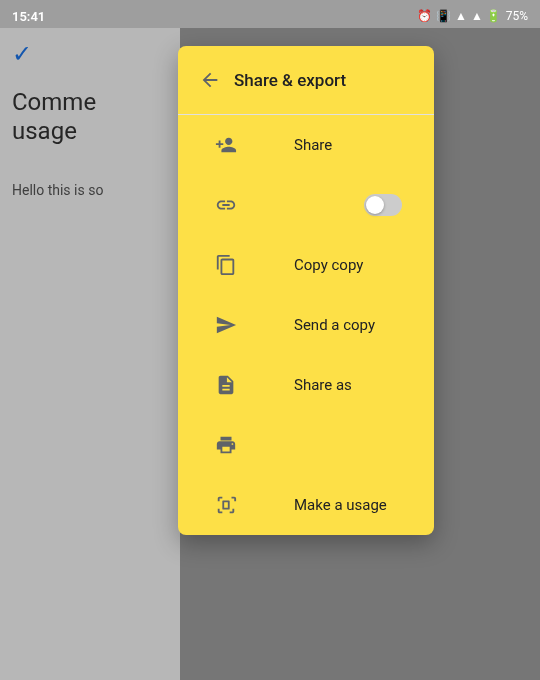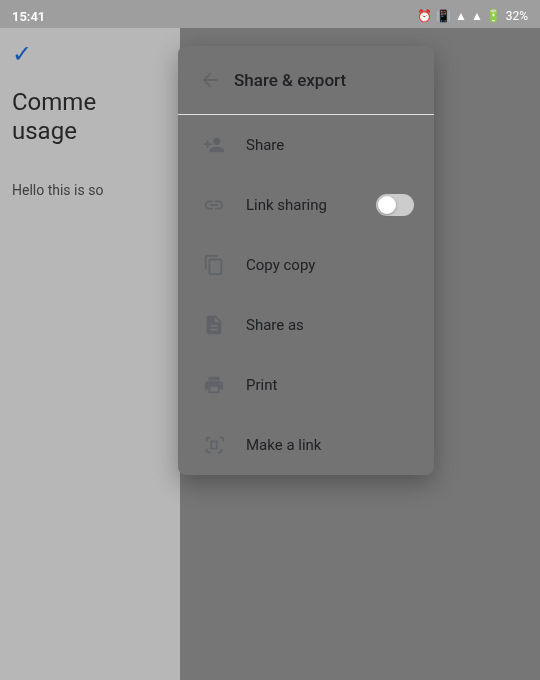--- a/index.html
+++ b/index.html
@@ -77,21 +77,21 @@
       height: 652px;
       background: rgba(0,0,0,0.25);
     }
 
     
     .drawer {
       position: absolute;
       top: 46px;
       left: 178px;
       width: 256px;
-      background: #737373;
+      background: #fde047;
       border-radius: 8px;
       overflow: hidden;
       box-shadow: 0 8px 24px rgba(0,0,0,0.3);
     }
 
     
     .drawer-header {
       display: flex;
       align-items: center;
       padding: 18px 16px;
@@ -112,23 +112,24 @@
       font-size: 17px;
       font-weight: 500;
       color: #202124;
       margin-left: 8px;
     }
 
     
     .menu-item {
       display: flex;
       align-items: center;
-      padding: 14px 20px;
+      padding: 14px 32px;
       cursor: pointer;
       min-height: 56px;
+      gap: 36px;
     }
 
     .menu-icon {
       width: 32px;
       height: 32px;
       display: flex;
       align-items: center;
       justify-content: center;
       color: #5f6368;
       flex-shrink: 0;
@@ -182,21 +183,21 @@
 
     <span>⏰</span>
 
     <span>📳</span>
 
     <span>▲</span>
 
     <span>▲</span>
 
     <span>🔋</span>
-    <span>32%</span>
+    <span>75%</span>
   </div>
 </div>
 
 <div class="bg-content">
   <div class="bg-checkmark">✓</div>
   <div class="bg-title">Comme<br>usage</div>
   <div class="bg-body">Hello this is so</div>
 </div>
 
 <div class="overlay"></div>
@@ -220,58 +221,64 @@
     </div>
     <span class="menu-label">Share</span>
   </div>
 
   <div class="menu-item">
     <div class="menu-icon">
       <svg class="icon-svg" viewBox="0 0 24 24" fill="#5f6368">
         <path d="M3.9 12c0-1.71 1.39-3.1 3.1-3.1h4V7H7c-2.76 0-5 2.24-5 5s2.24 5 5 5h4v-1.9H7c-1.71 0-3.1-1.39-3.1-3.1zM8 13h8v-2H8v2zm9-6h-4v1.9h4c1.71 0 3.1 1.39 3.1 3.1s-1.39 3.1-3.1 3.1h-4V17h4c2.76 0 5-2.24 5-5s-2.24-5-5-5z"></path>
       </svg>
     </div>
-    <span class="menu-label">Link sharing</span>
     <div class="toggle-container">
       <div class="toggle">
         <div class="toggle-knob"></div>
       </div>
     </div>
   </div>
 
   <div class="menu-item">
     <div class="menu-icon">
       <svg class="icon-svg" viewBox="0 0 24 24" fill="#5f6368">
         <path d="M16 1H4c-1.1 0-2 .9-2 2v14h2V3h12V1zm3 4H8c-1.1 0-2 .9-2 2v14c0 1.1.9 2 2 2h11c1.1 0 2-.9 2-2V7c0-1.1-.9-2-2-2zm0 16H8V7h11v14z"></path>
       </svg>
     </div>
     <span class="menu-label">Copy copy</span>
   </div>
 
+  <div class="menu-item">
+    <div class="menu-icon">
+      <svg class="icon-svg" viewBox="0 0 24 24" fill="#5f6368">
+        <path d="M2.01 21L23 12 2.01 3 2 10l15 2-15 2z"></path>
+      </svg>
+    </div>
+    <span class="menu-label">Send a copy</span>
+  </div>
 
   <div class="menu-item">
     <div class="menu-icon">
       <svg class="icon-svg" viewBox="0 0 24 24" fill="#5f6368">
         <path d="M14 2H6c-1.1 0-2 .9-2 2v16c0 1.1.89 2 2 2h12c1.1 0 2-.9 2-2V8l-6-6zm2 16H8v-2h8v2zm0-4H8v-2h8v2zm-3-5V3.5L18.5 9H13z"></path>
       </svg>
     </div>
     <span class="menu-label">Share as</span>
   </div>
 
   <div class="menu-item">
     <div class="menu-icon">
       <svg class="icon-svg" viewBox="0 0 24 24" fill="#5f6368">
         <path d="M19 8H5c-1.66 0-3 1.34-3 3v6h4v4h12v-4h4v-6c0-1.66-1.34-3-3-3zm-3 11H8v-5h8v5zm3-7c-.55 0-1-.45-1-1s.45-1 1-1 1 .45 1 1-.45 1-1 1zm-1-9H6v4h12V3z"></path>
       </svg>
     </div>
-    <span class="menu-label">Print</span>
   </div>
 
   <div class="menu-item">
     <div class="menu-icon">
       <svg class="icon-svg" viewBox="0 0 24 24" fill="#5f6368">
         <path d="M8 3H5c-1.1 0-2 .9-2 2v3h2V5h3V3zm13 0h-3v2h3v3h2V5c0-1.1-.9-2-2-2zM3 16h2v3h3v2H5c-1.1 0-2-.9-2-2v-3zm16 3v-3h2v3c0 1.1-.9 2-2 2h-3v-2h3zM9 7h6c.55 0 1 .45 1 1v8c0 .55-.45 1-1 1H9c-.55 0-1-.45-1-1V8c0-.55.45-1 1-1zm1 8h4V9h-4v6z"></path>
       </svg>
     </div>
-    <span class="menu-label">Make a link</span>
+    <span class="menu-label">Make a usage</span>
   </div>
 
 </div>
 
 </body></html>

